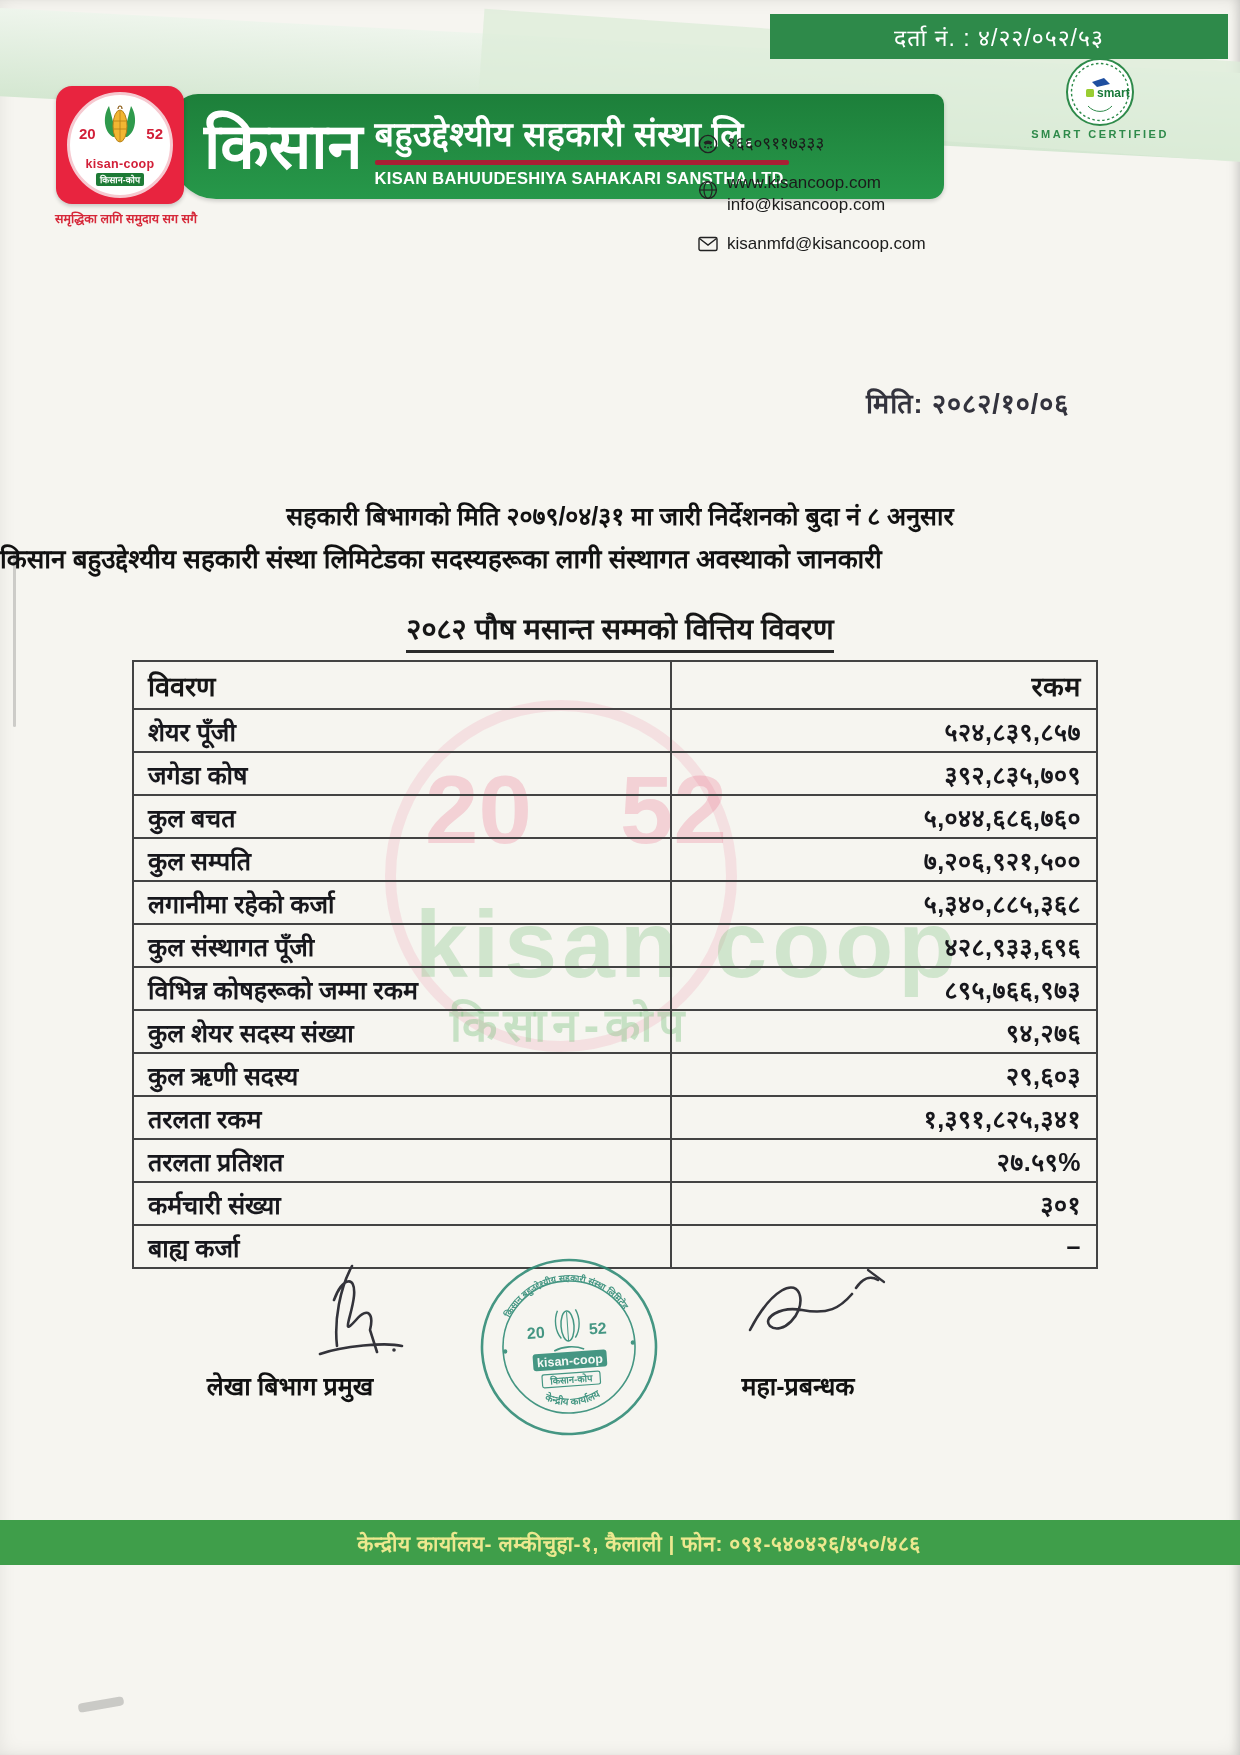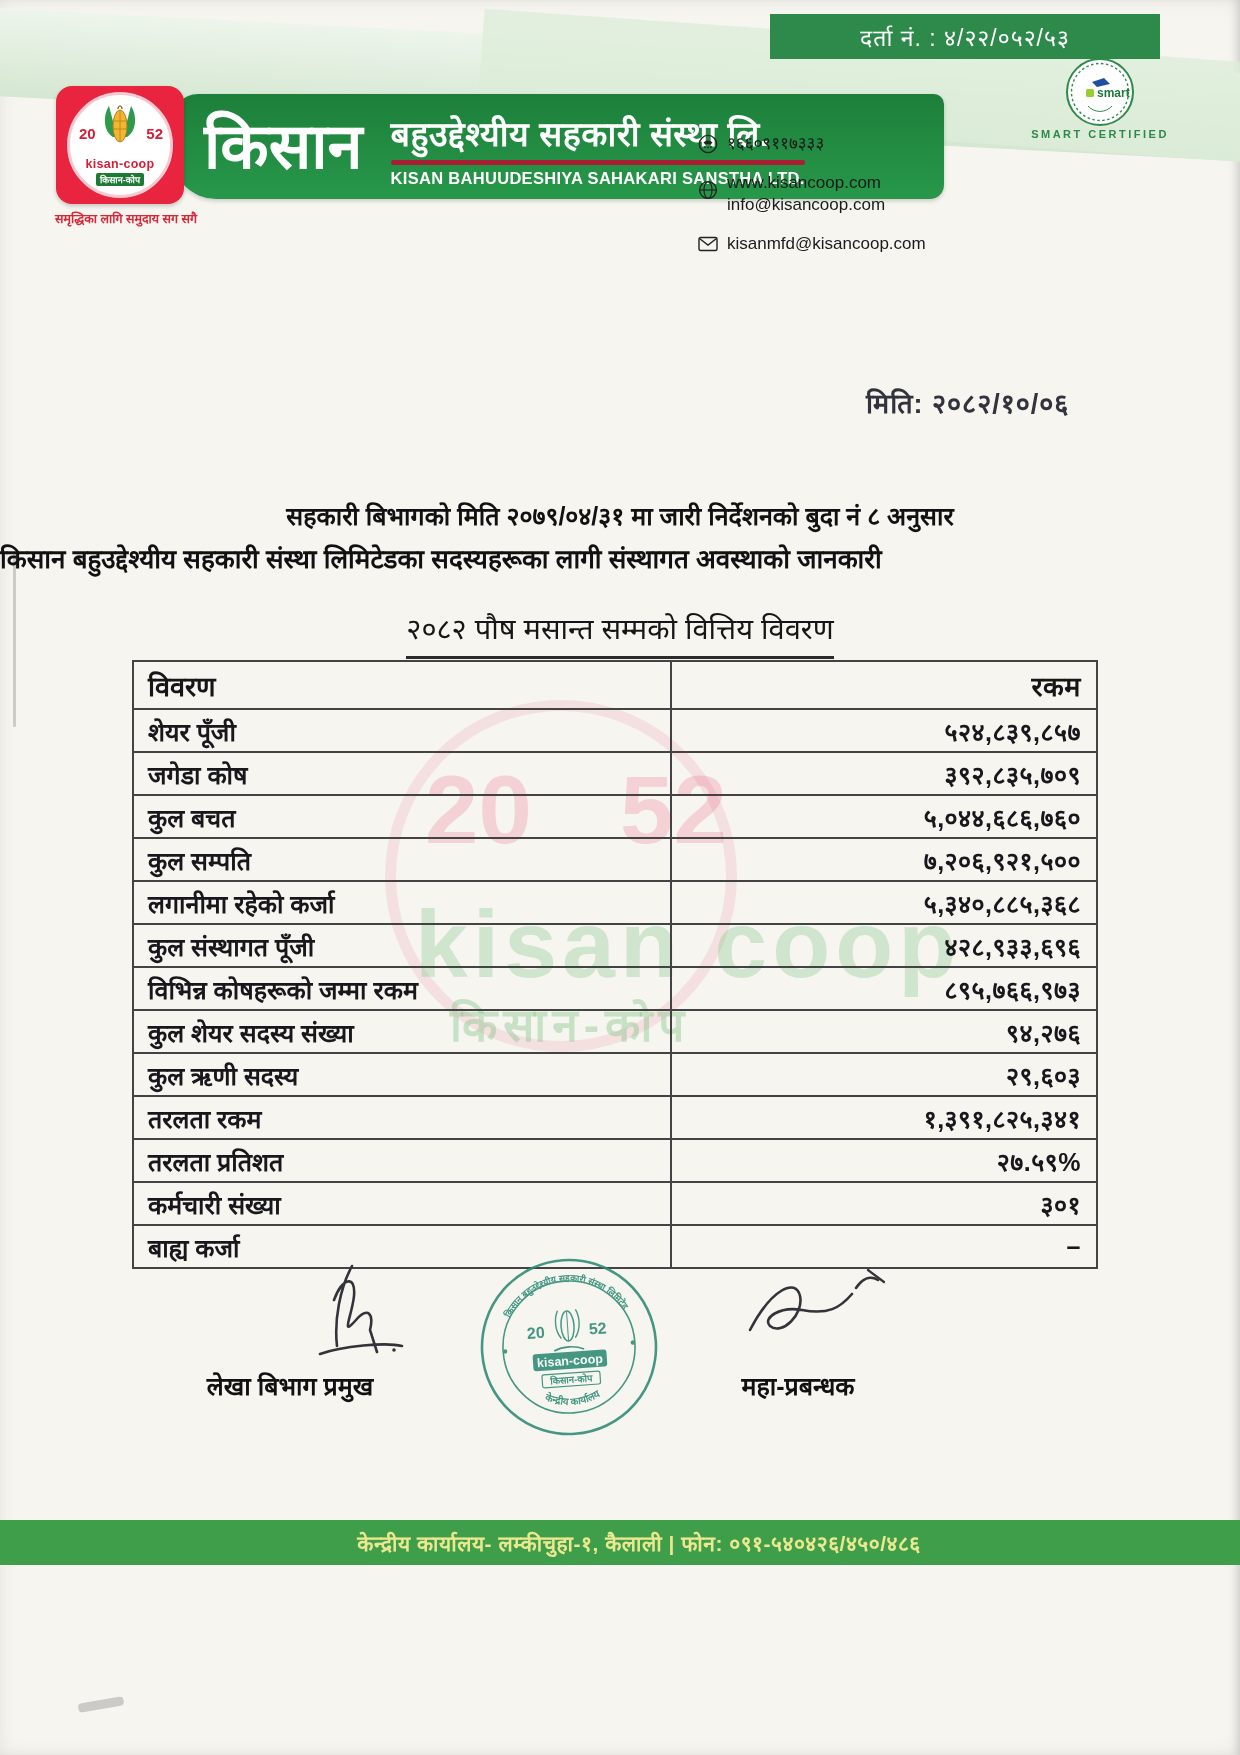--- a/index.html
+++ b/index.html
@@ -10,28 +10,28 @@
     box-shadow:inset 0 0 18px rgba(0,0,0,.08), inset -7px 0 10px -5px rgba(0,0,0,.14);
   }
   .abs{position:absolute;}
   
   .swoosh-a{top:6px;left:-40px;width:1340px;height:88px;
     background:linear-gradient(to bottom,#eef5ec,#d4e7d1);
     transform:rotate(3deg);transform-origin:left top;z-index:1;}
   .swoosh-b{top:38px;left:480px;width:840px;height:100px;background:#dcecd8;
     transform:rotate(4deg);z-index:1;opacity:.75;}
   
-  .reg-bar{top:14px;left:770px;width:390px;height:45px;background:#2e8a4a;z-index:3;
+  .reg-bar{top:14px;left:770px;width:458px;height:45px;background:#2e8a4a;z-index:3;
     display:flex;align-items:center;justify-content:center;color:#fff;
     font-size:23px;letter-spacing:1px;}
   
   .banner{top:94px;left:172px;width:772px;height:105px;z-index:2;
     background:linear-gradient(180deg,#1d7f3a,#27984a);
     border-radius:26px 10px 14px 44px;display:flex;align-items:center;
-    padding-left:32px;gap:28px;box-sizing:border-box;
+    padding-left:32px;gap:12px;box-sizing:border-box;
     box-shadow:0 2px 4px rgba(0,0,0,.18);}
   .banner-kisan{font-size:63px;font-weight:bold;color:#fff;line-height:1;white-space:nowrap;}
   .banner-col{display:flex;flex-direction:column;padding-top:4px;min-width:0;}
   .banner-np{font-size:34px;font-weight:bold;color:#fff;white-space:nowrap;letter-spacing:.5px;}
   .banner-rule{height:5px;background:#a81f34;margin:4px 0 4px;border-radius:2px;}
   .banner-en{font-size:16.5px;font-weight:bold;color:#fff;white-space:nowrap;letter-spacing:.3px;}
   
   .logo-box{top:86px;left:56px;width:128px;height:118px;background:#e8243f;border-radius:16px;
     z-index:3;display:flex;align-items:center;justify-content:center;
     box-shadow:0 2px 4px rgba(0,0,0,.2);}
@@ -55,22 +55,22 @@
   
   .badge{top:56px;left:1064px;z-index:3;}
   .badge-label{top:128px;left:1030px;width:140px;text-align:center;z-index:3;
     font-size:11px;font-weight:bold;letter-spacing:2.5px;color:#2e8a4a;}
   
   .date-line{top:384px;left:866px;font-size:27px;font-weight:bold;color:#33333d;z-index:2;
     letter-spacing:1px;}
   .intro-1{top:498px;left:0;width:100%;text-align:center;font-size:25px;font-weight:bold;z-index:2;}
   .intro-2{top:540px;left:0;width:100%;text-align:left;font-size:26px;font-weight:bold;z-index:2;}
   .table-title-wrap{top:608px;left:0;width:100%;text-align:center;z-index:2;}
-  .table-title{display:inline-block;font-size:29px;font-weight:normal;color:#161616;
-    border-bottom:3px solid #2b2b2b;padding-bottom:9px;}
+  .table-title{display:inline-block;font-size:29px;font-weight:bold;color:#161616;
+    border-bottom:3px solid #2b2b2b;padding-bottom:3px;}
   
   table.fin{position:absolute;left:132px;top:660px;width:966px;z-index:2;
     border-collapse:collapse;table-layout:fixed;}
   table.fin th,table.fin td{border:2px solid #434343;}
   table.fin th{height:44px;font-size:27px;font-weight:bold;color:#161616;border-radius:12px;}
   table.fin td{height:39px;font-size:25px;font-weight:bold;color:#17171c;}
   .c-label{width:54%;text-align:left;padding-left:14px;}
   .c-value{text-align:right;padding-right:15px;font-size:26px;letter-spacing:.5px;}
   
   .watermark{top:700px;left:330px;width:780px;height:360px;z-index:1;pointer-events:none;}

